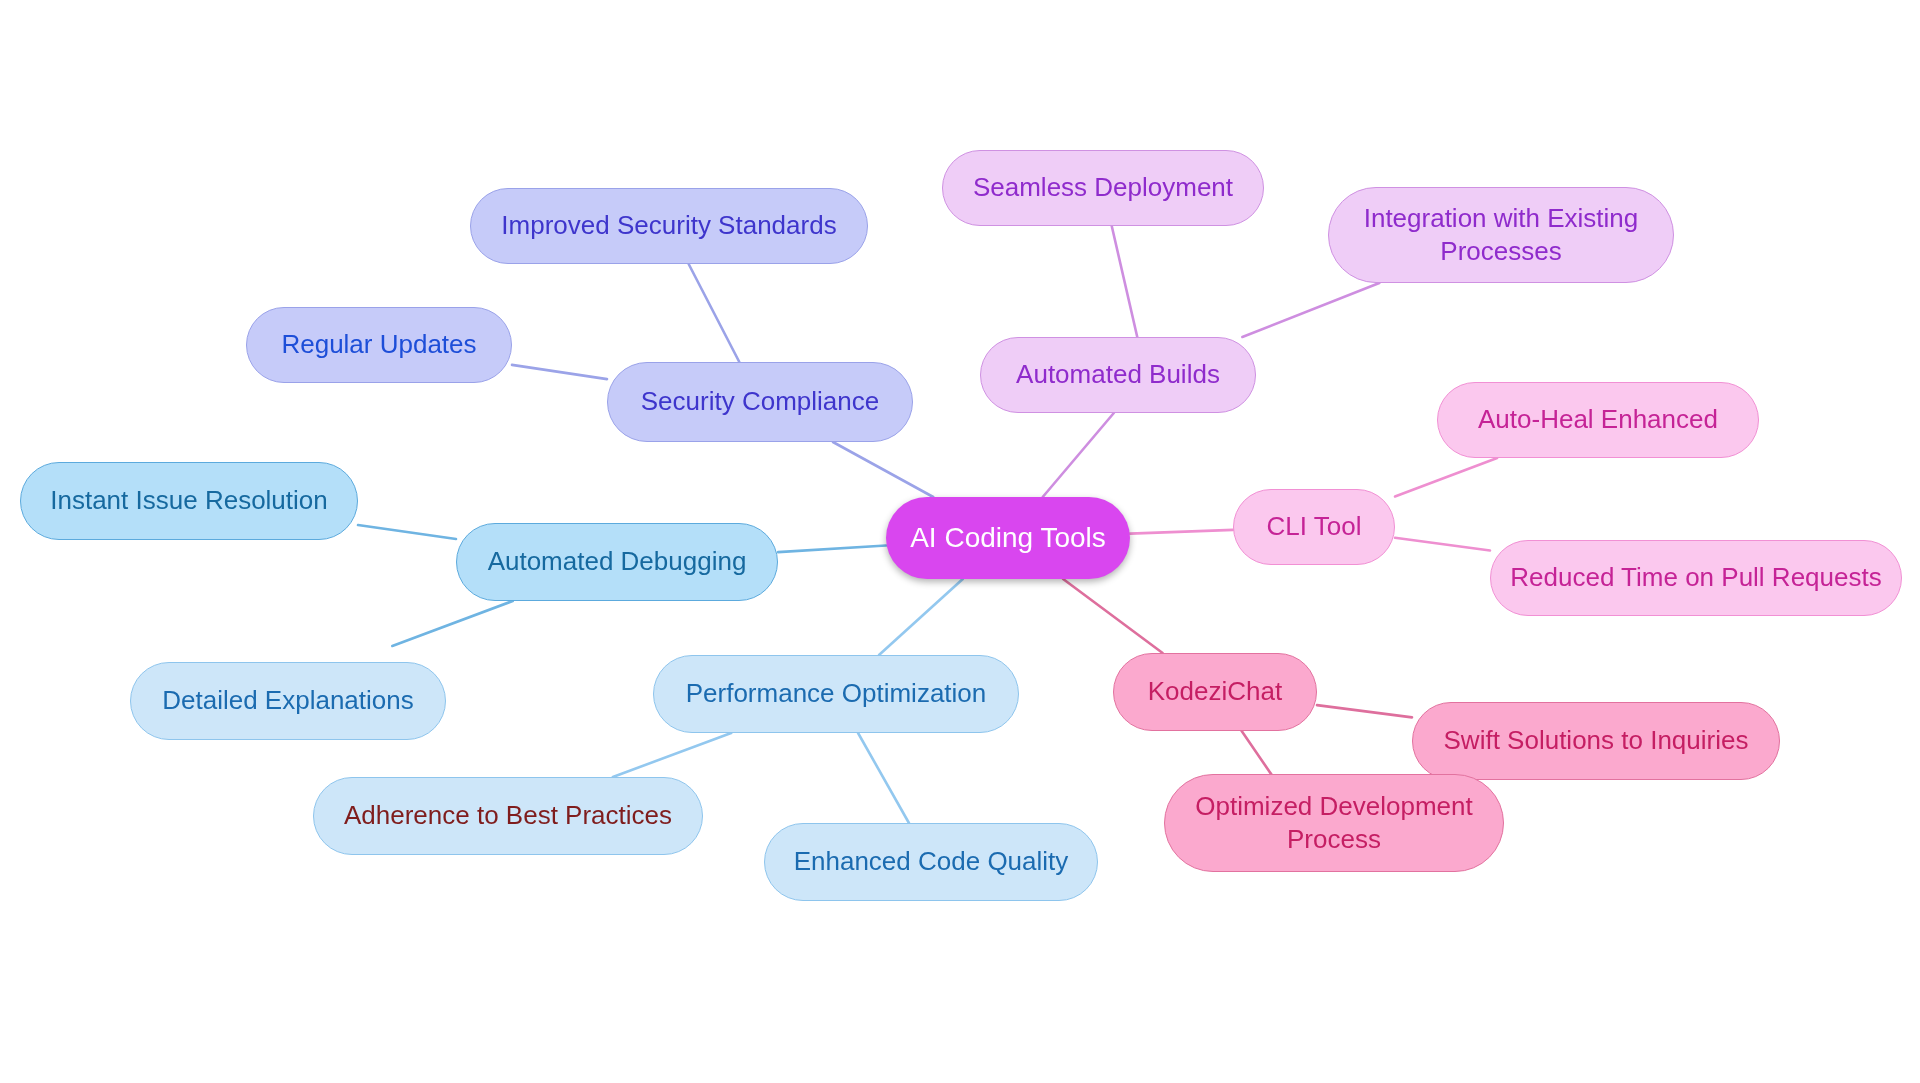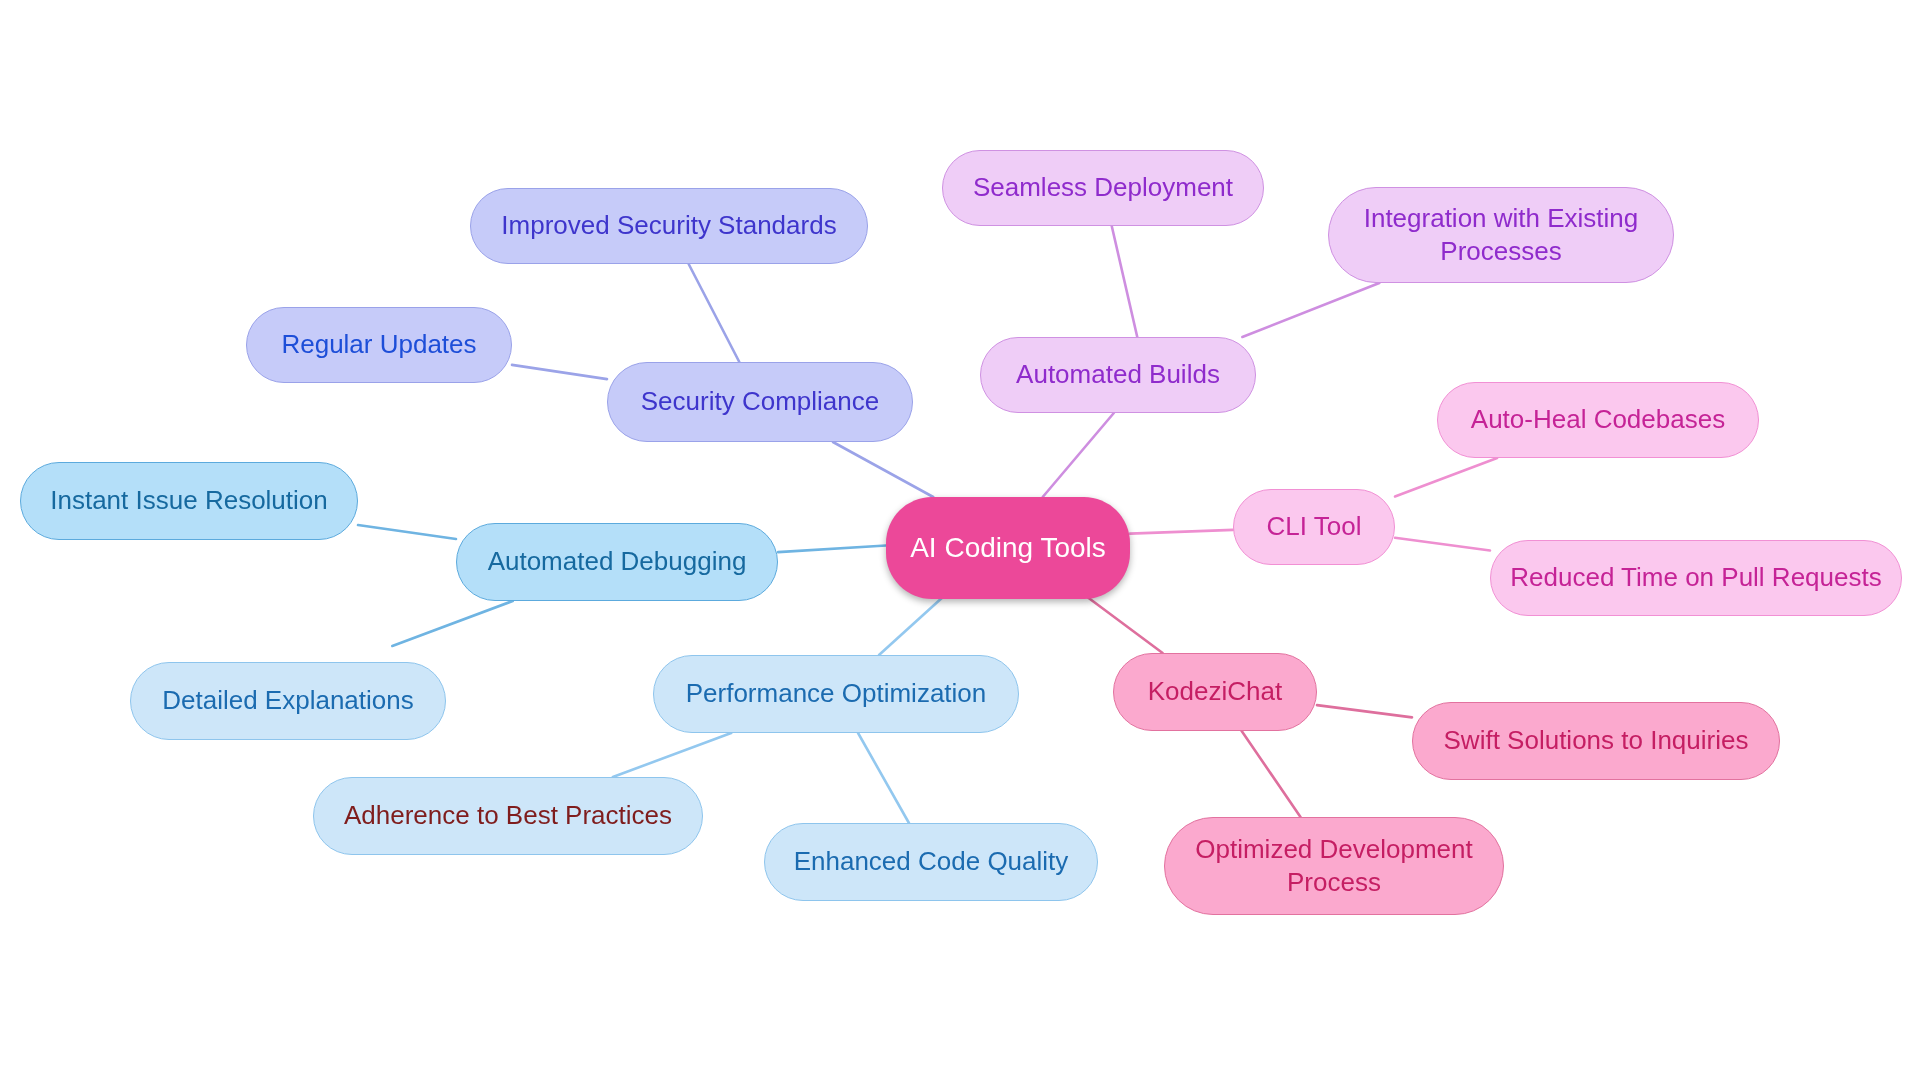--- a/index.html
+++ b/index.html
@@ -63,34 +63,34 @@
       <line x1="1317" y1="705.1181102362204" x2="1412" y2="717.3359580052494" stroke="#DE6F9D" stroke-width="2.6" stroke-linecap="round"></line>
       <line x1="1241.6724137931035" y1="731" x2="1300.4885057471265" y2="817" stroke="#DE6F9D" stroke-width="2.6" stroke-linecap="round"></line>
       <line x1="886" y1="545.4884910485933" x2="778" y2="552.1176470588235" stroke="#6FB4E2" stroke-width="2.6" stroke-linecap="round"></line>
       <line x1="456" y1="539.053738317757" x2="358" y2="525.0864485981308" stroke="#6FB4E2" stroke-width="2.6" stroke-linecap="round"></line>
       <line x1="512.6829268292684" y1="601" x2="392.3170731707317" y2="646" stroke="#6FB4E2" stroke-width="2.6" stroke-linecap="round"></line>
       <line x1="962.7948717948718" y1="579" x2="879" y2="655" stroke="#93C8EF" stroke-width="2.6" stroke-linecap="round"></line>
       <line x1="731.1475409836065" y1="733" x2="612.8524590163935" y2="777" stroke="#93C8EF" stroke-width="2.6" stroke-linecap="round"></line>
       <line x1="858.0535714285714" y1="733" x2="908.9464285714286" y2="823" stroke="#93C8EF" stroke-width="2.6" stroke-linecap="round"></line>
     </svg>
   <div id="node-layer">
-      <div class="node root" style="left: 886px; top: 497px; width: 244px; height: 102px; background: #ec4899; border-color: rgb(19, 24, 32); color: rgb(255, 255, 255); font-size: 28px;">AI Coding Tools</div>
+      <div class="node root" style="left: 886px; top: 497px; width: 244px; height: 82px; background: #d946ef; border-color: rgb(19, 24, 32); color: rgb(255, 255, 255); font-size: 28px;">AI Coding Tools</div>
       <div class="node" style="left: 607px; top: 362px; width: 306px; height: 80px; background: rgb(198, 203, 249); border-color: rgb(154, 162, 233); color: rgb(62, 53, 204); font-size: 26px;">Security Compliance</div>
       <div class="node" style="left: 470px; top: 188px; width: 398px; height: 76px; background: rgb(198, 203, 249); border-color: rgb(154, 162, 233); color: rgb(62, 53, 204); font-size: 26px;">Improved Security Standards</div>
       <div class="node" style="left: 246px; top: 307px; width: 266px; height: 76px; background: rgb(198, 203, 249); border-color: rgb(154, 162, 233); color: #1d4ed8; font-size: 26px;">Regular Updates</div>
       <div class="node" style="left: 980px; top: 337px; width: 276px; height: 76px; background: rgb(239, 205, 247); border-color: rgb(207, 145, 226); color: rgb(143, 43, 204); font-size: 26px;">Automated Builds</div>
       <div class="node" style="left: 942px; top: 150px; width: 322px; height: 76px; background: rgb(239, 205, 247); border-color: rgb(207, 145, 226); color: rgb(143, 43, 204); font-size: 26px;">Seamless Deployment</div>
       <div class="node" style="left: 1328px; top: 187px; width: 346px; height: 96px; background: rgb(239, 205, 247); border-color: rgb(207, 145, 226); color: rgb(143, 43, 204); font-size: 26px;">Integration with Existing
 Processes</div>
       <div class="node" style="left: 1233px; top: 489px; width: 162px; height: 76px; background: rgb(251, 200, 238); border-color: rgb(241, 144, 212); color: rgb(197, 35, 150); font-size: 26px;">CLI Tool</div>
-      <div class="node" style="left: 1437px; top: 382px; width: 322px; height: 76px; background: rgb(251, 200, 238); border-color: rgb(241, 144, 212); color: rgb(197, 35, 150); font-size: 26px;">Auto-Heal Codebases</div>
+      <div class="node" style="left: 1437px; top: 382px; width: 322px; height: 76px; background: rgb(251, 200, 238); border-color: rgb(241, 144, 212); color: rgb(197, 35, 150); font-size: 26px;">Auto-Heal Enhanced</div>
       <div class="node" style="left: 1490px; top: 540px; width: 412px; height: 76px; background: rgb(251, 200, 238); border-color: rgb(241, 144, 212); color: rgb(197, 35, 150); font-size: 26px;">Reduced Time on Pull Requests</div>
       <div class="node" style="left: 1113px; top: 653px; width: 204px; height: 78px; background: rgb(251, 169, 206); border-color: rgb(226, 114, 159); color: rgb(197, 30, 99); font-size: 26px;">KodeziChat</div>
       <div class="node" style="left: 1412px; top: 702px; width: 368px; height: 78px; background: rgb(251, 169, 206); border-color: rgb(226, 114, 159); color: rgb(197, 30, 99); font-size: 26px;">Swift Solutions to Inquiries</div>
-      <div class="node" style="left: 1164px; top: 817px; width: 340px; height: 98px; background: rgb(251, 169, 206); border-color: rgb(226, 114, 159); color: rgb(197, 30, 99); font-size: 26px;">Optimized Development
+      <div class="node" style="left: 1164px; top: 774px; width: 340px; height: 98px; background: rgb(251, 169, 206); border-color: rgb(226, 114, 159); color: rgb(197, 30, 99); font-size: 26px;">Optimized Development
 Process</div>
       <div class="node" style="left: 456px; top: 523px; width: 322px; height: 78px; background: rgb(180, 223, 249); border-color: rgb(92, 170, 221); color: rgb(22, 105, 159); font-size: 26px;">Automated Debugging</div>
       <div class="node" style="left: 20px; top: 462px; width: 338px; height: 78px; background: rgb(180, 223, 249); border-color: rgb(92, 170, 221); color: rgb(22, 105, 159); font-size: 26px;">Instant Issue Resolution</div>
       <div class="node" style="left: 130px; top: 646px; width: 316px; height: 78px; background: rgb(205, 230, 249); border-color: rgb(142, 197, 237); color: rgb(27, 107, 176); font-size: 26px; margin-top: 16px;">Detailed Explanations</div>
       <div class="node" style="left: 653px; top: 655px; width: 366px; height: 78px; background: rgb(205, 230, 249); border-color: rgb(142, 197, 237); color: rgb(27, 107, 176); font-size: 26px;">Performance Optimization</div>
       <div class="node" style="left: 313px; top: 777px; width: 390px; height: 78px; background: rgb(205, 230, 249); border-color: rgb(142, 197, 237); color: #7f1d1d; font-size: 26px;">Adherence to Best Practices</div>
       <div class="node" style="left: 764px; top: 823px; width: 334px; height: 78px; background: rgb(205, 230, 249); border-color: rgb(142, 197, 237); color: rgb(27, 107, 176); font-size: 26px;">Enhanced Code Quality</div>
     </div>
 </div>
 

